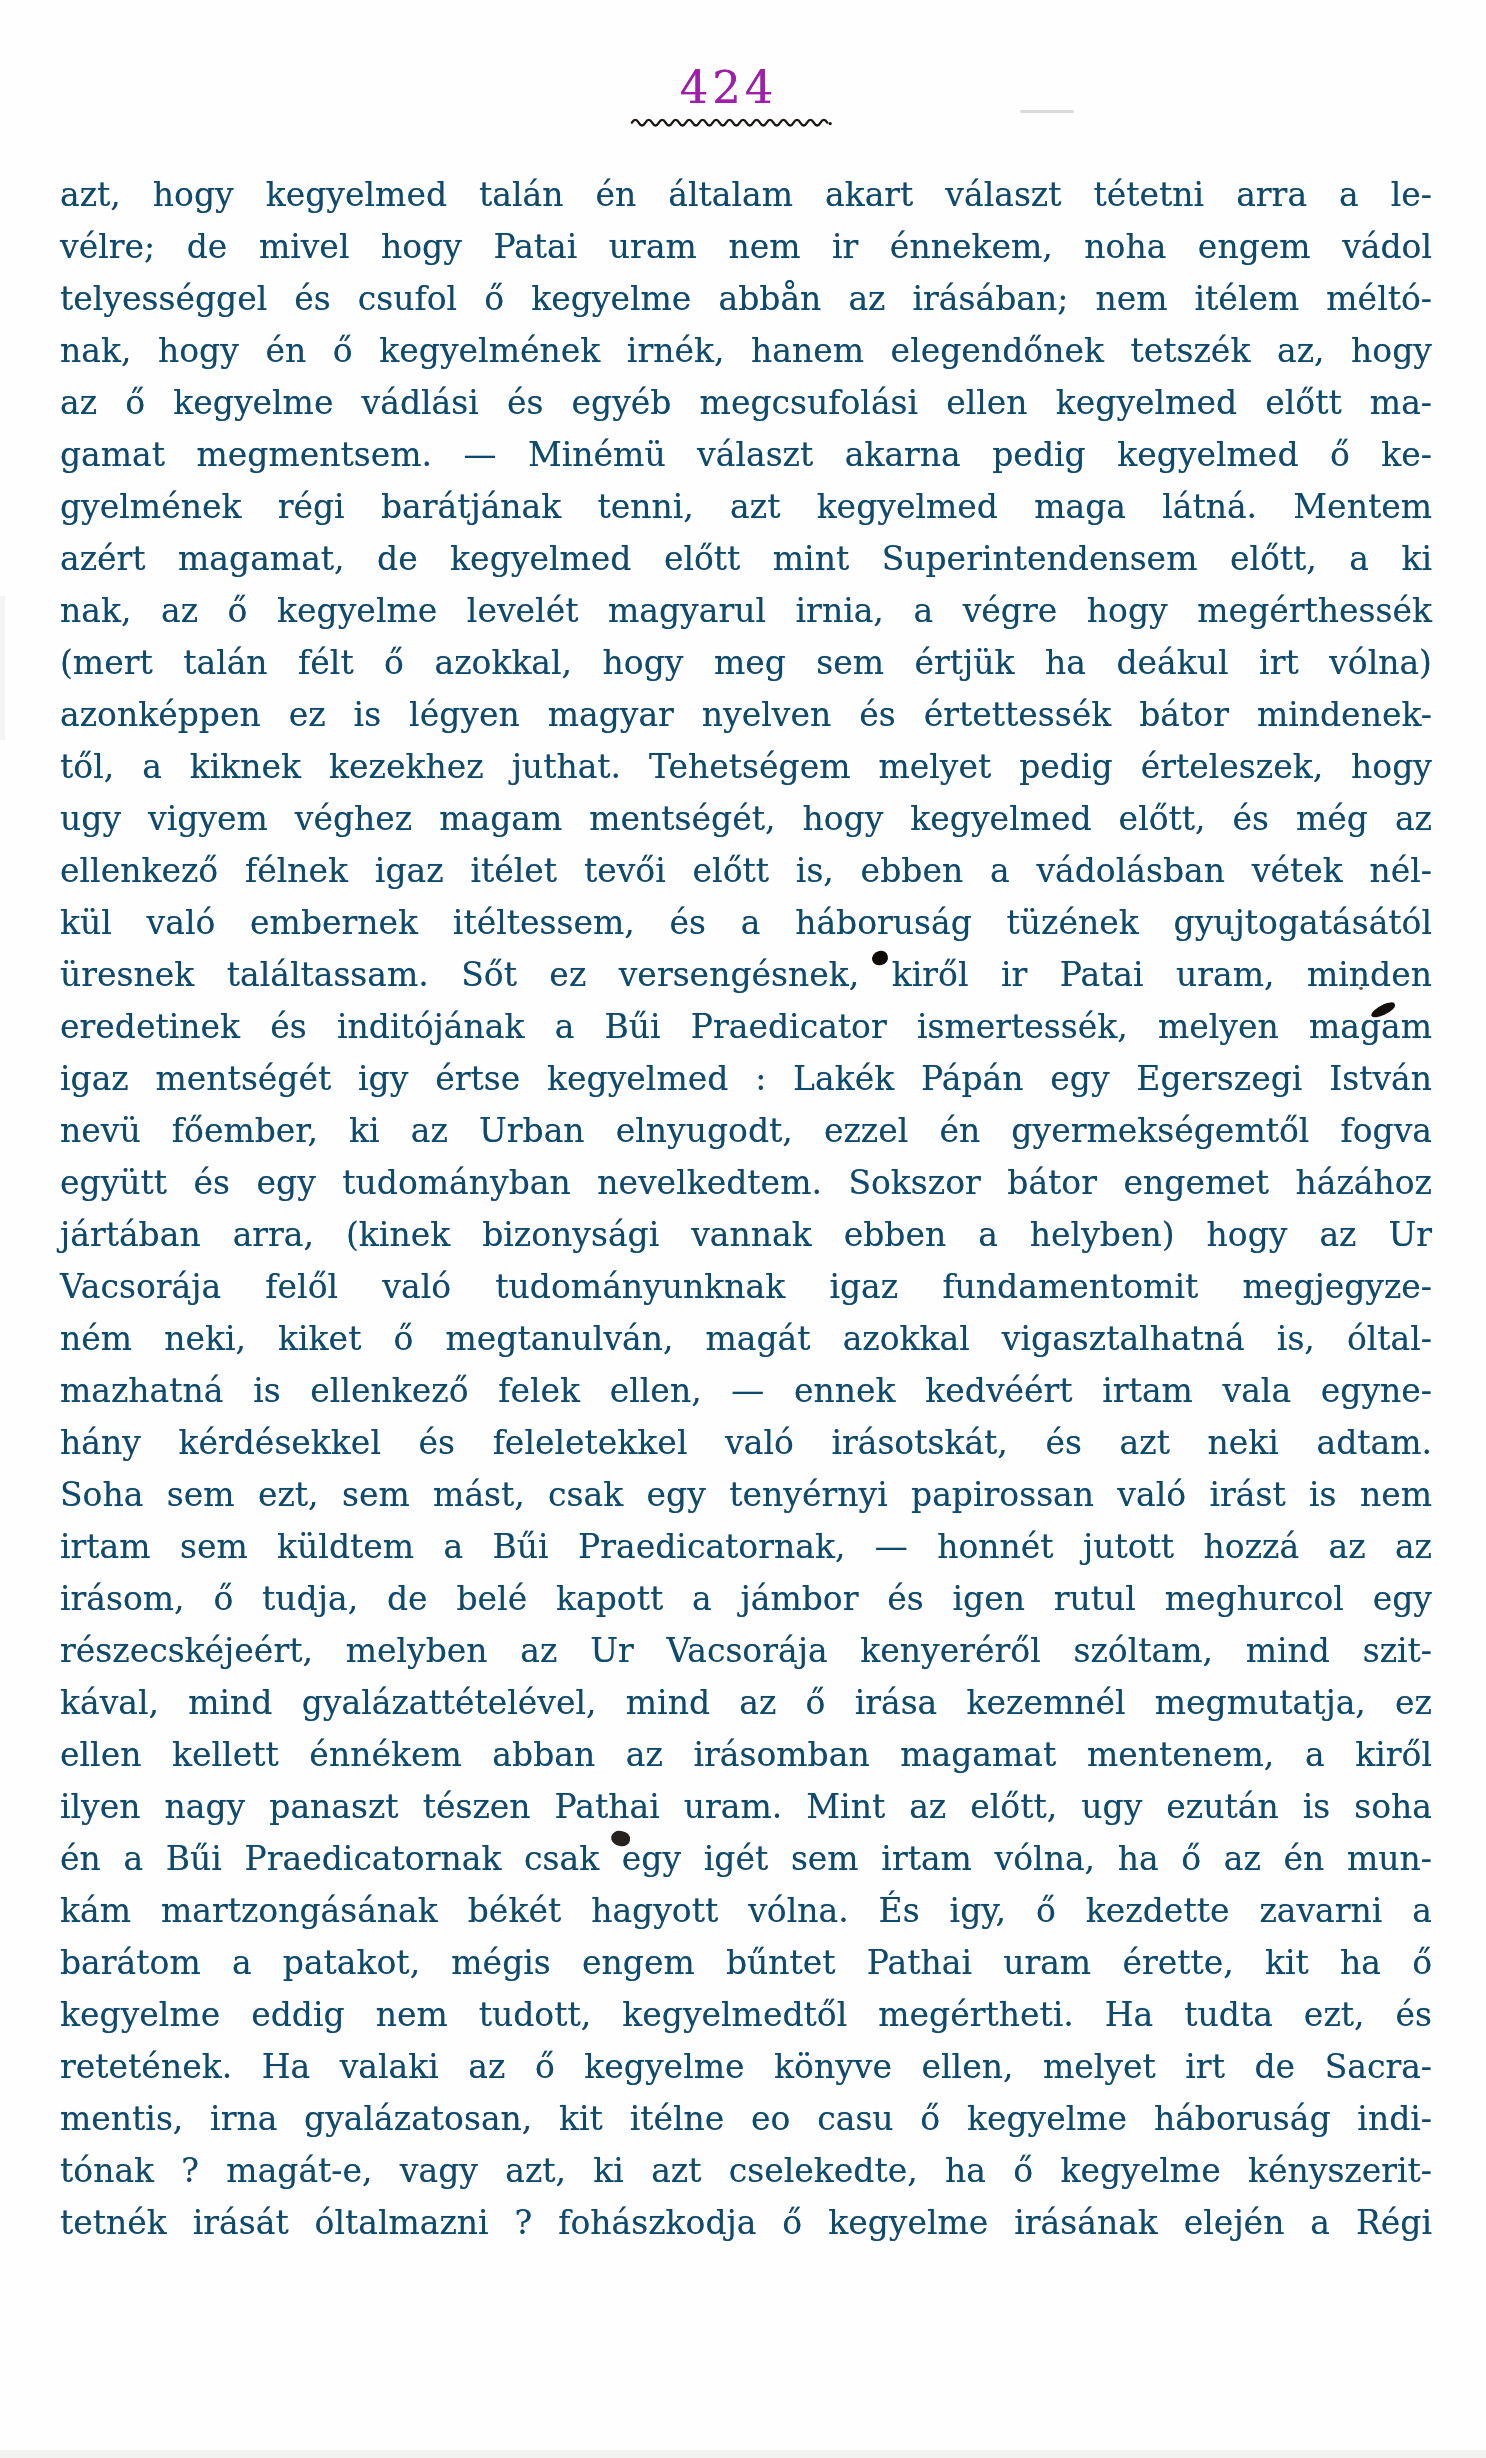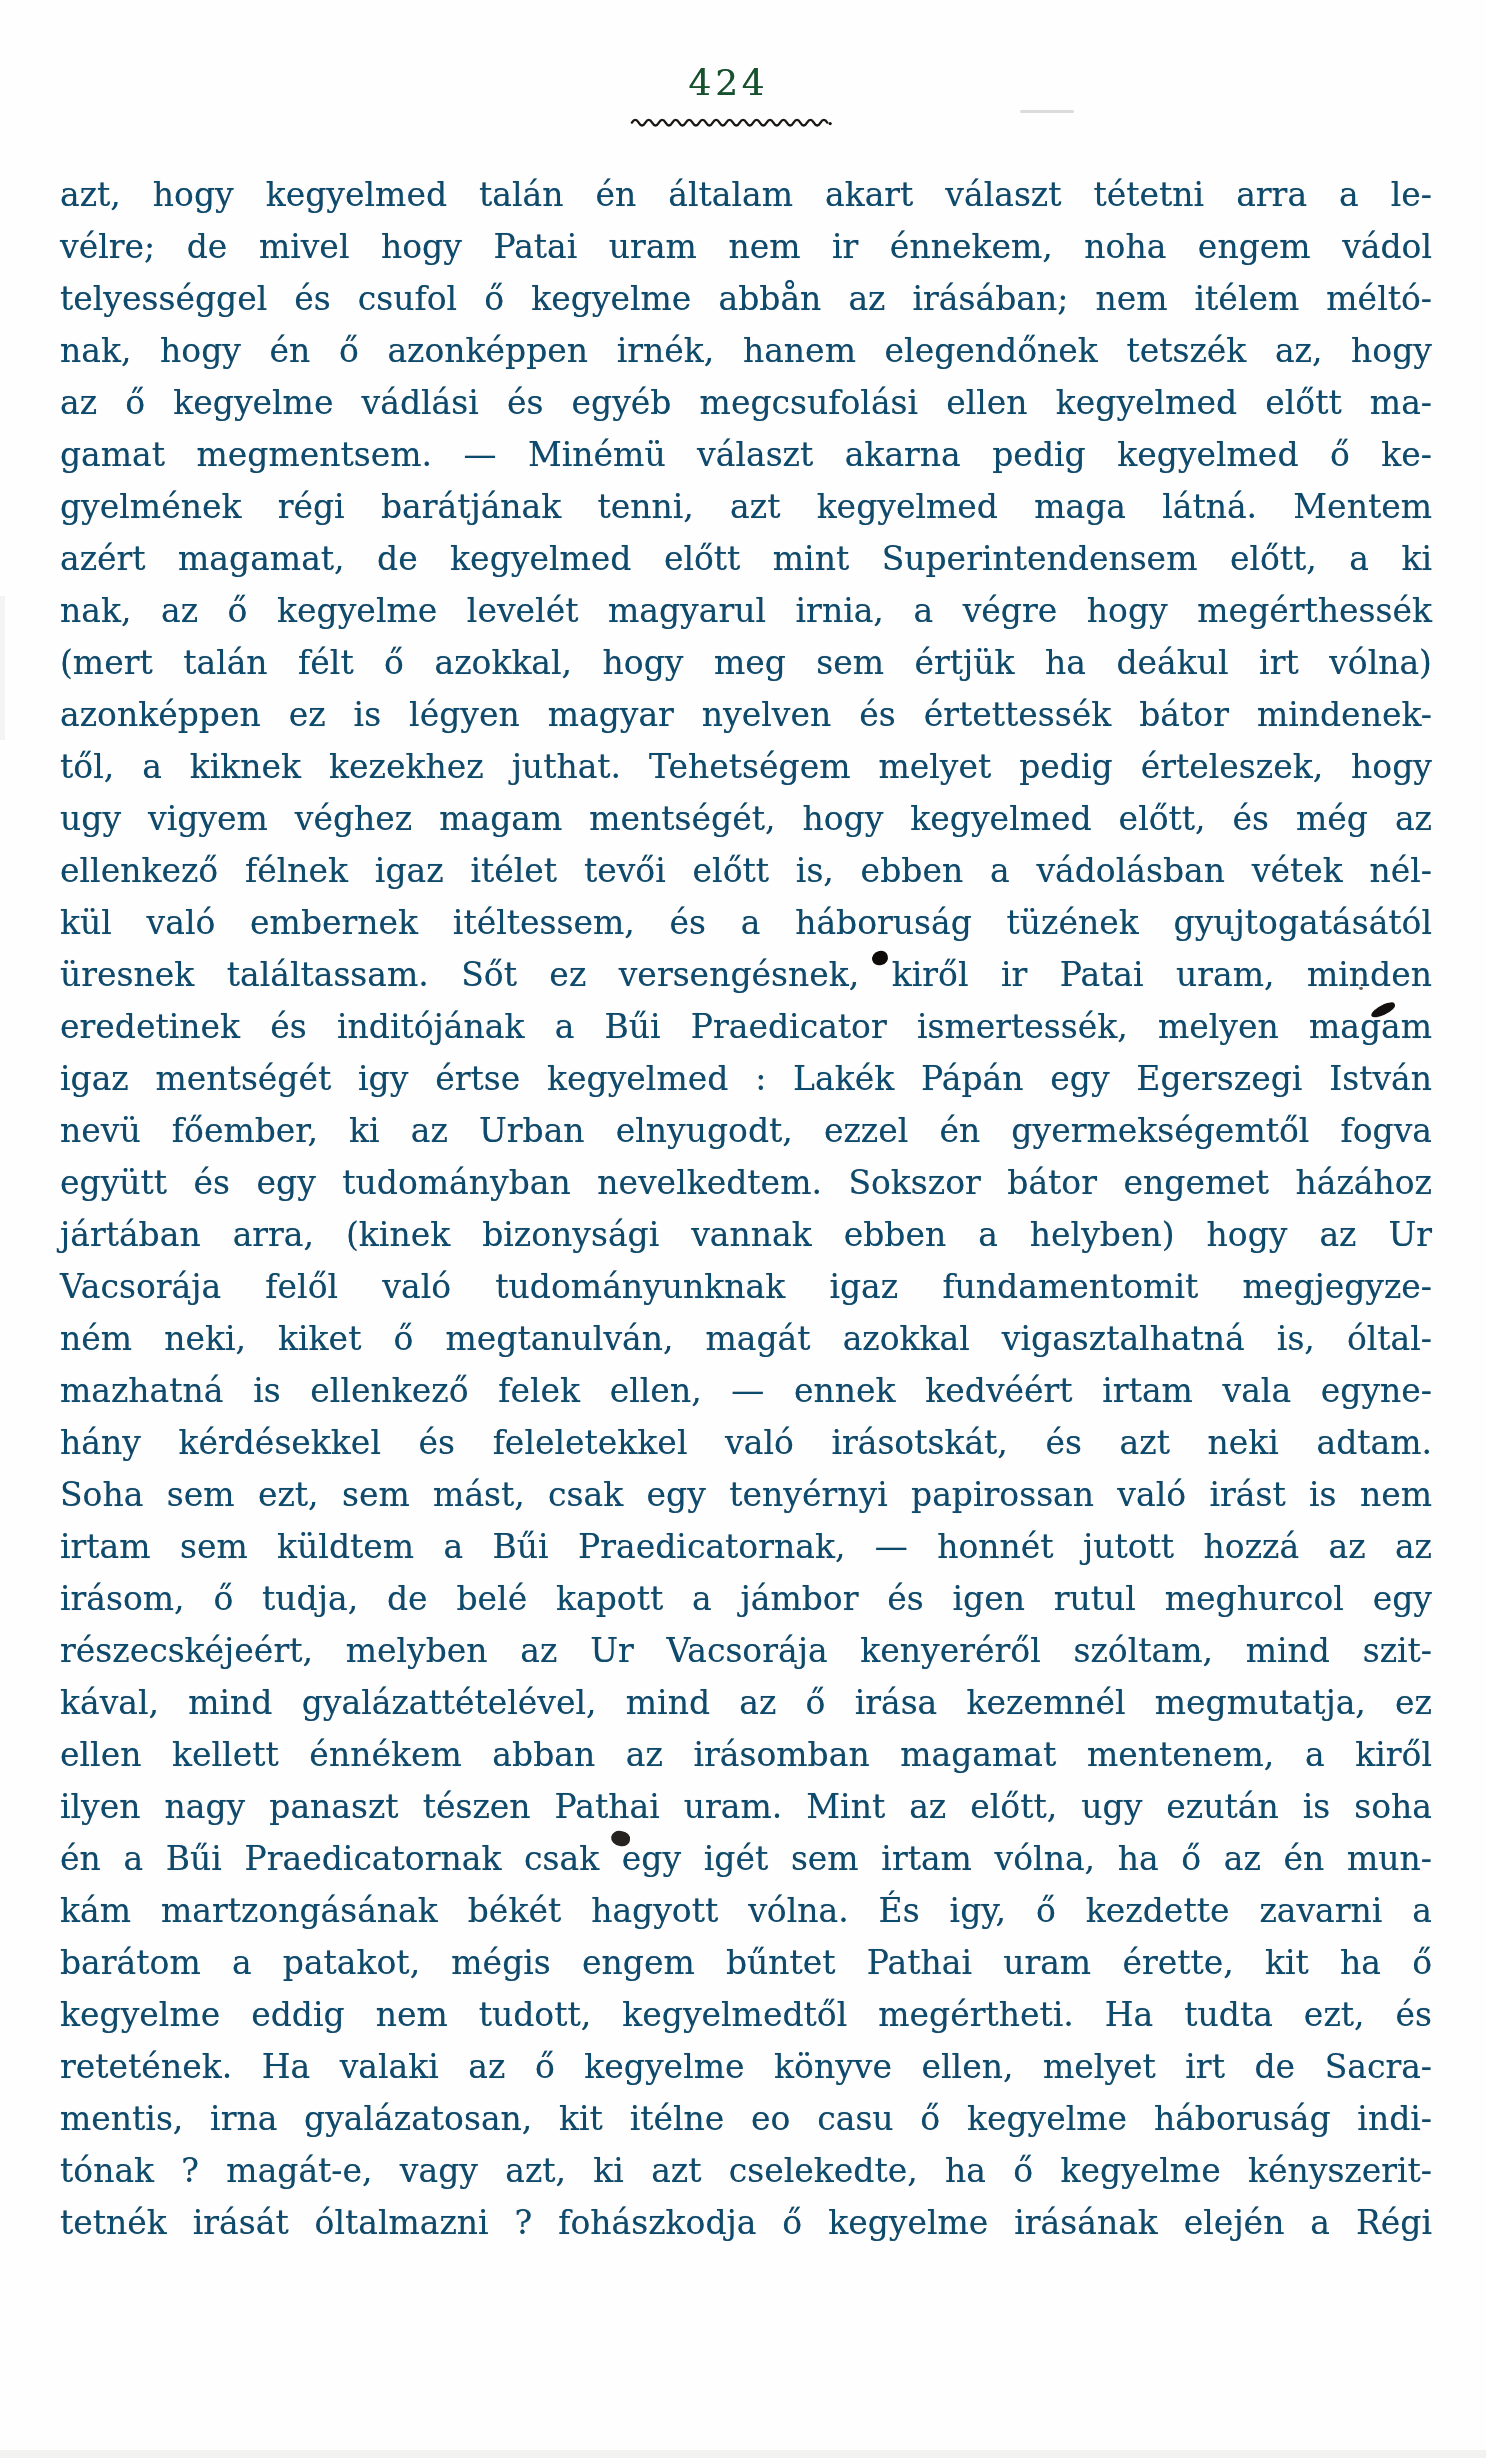--- a/index.html
+++ b/index.html
@@ -20,24 +20,24 @@
   
   .pagenum-wrap {
     position: absolute;
     top: 65px;
     left: 0;
     right: 29px;          
     text-align: center;
   }
   .pagenum {
     display: inline-block;
-    font-size: 36px;
+    font-size: 45px;
     line-height: 1;
     letter-spacing: 3.8px;
-    color: #14532d;
+    color: #a21caf;
     text-shadow: 0 0 0.6px rgba(20,16,13,0.55);
   }
   .squiggle {
     position: absolute;
     left: 630px;
     top: 115px;
     width: 204px;
     height: 13.4px;
   }
   
@@ -120,21 +120,21 @@
 
   <svg class="squiggle" viewBox="0 0 212 14" preserveAspectRatio="none" aria-hidden="true">
     <path d="M2 8 q3.5 -6 7 0 t7 0 t7 0 t7 0 t7 0 t7 0 t7 0 t7 0 t7 0 t7 0 t7 0 t7 0 t7 0 t7 0 t7 0 t7 0 t7 0 t7 0 t7 0 t7 0 t7 0 t7 0 t7 0 t7 0 t7 0 t7 0 t7 0 t7 0 t7 0" fill="none" stroke="#1b1612" stroke-width="2.4" stroke-linecap="round"></path>
     <circle cx="208" cy="9" r="1.7" fill="#1b1612"></circle>
   </svg>
 
   <main class="text-block">
       <div class="line">azt, hogy kegyelmed talán én általam akart választ tétetni arra a le-</div>
       <div class="line">vélre; de mivel hogy Patai uram nem ir énnekem, noha engem vádol</div>
       <div class="line">telyességgel és csufol ő kegyelme abbån az irásában; nem itélem méltó-</div>
-      <div class="line">nak, hogy én ő azonképpen irnék, hanem elegendőnek tetszék az, hogy</div>
+      <div class="line">nak, hogy én ő kegyelmének irnék, hanem elegendőnek tetszék az, hogy</div>
       <div class="line">az ő kegyelme vádlási és egyéb megcsufolási ellen kegyelmed előtt ma-</div>
       <div class="line">gamat megmentsem. — Minémü választ akarna pedig kegyelmed ő ke-</div>
       <div class="line">gyelmének régi barátjának tenni, azt kegyelmed maga látná. Mentem</div>
       <div class="line">azért magamat, de kegyelmed előtt mint Superintendensem előtt, a ki</div>
       <div class="line">nak, az ő kegyelme levelét magyarul irnia, a végre hogy megérthessék</div>
       <div class="line">(mert talán félt ő azokkal, hogy meg sem értjük ha deákul irt vólna)</div>
       <div class="line">azonképpen ez is légyen magyar nyelven és értettessék bátor mindenek-</div>
       <div class="line">től, a kiknek kezekhez juthat. Tehetségem melyet pedig érteleszek, hogy</div>
       <div class="line">ugy vigyem véghez magam mentségét, hogy kegyelmed előtt, és még az</div>
       <div class="line">ellenkező félnek igaz itélet tevői előtt is, ebben a vádolásban vétek nél-</div>

